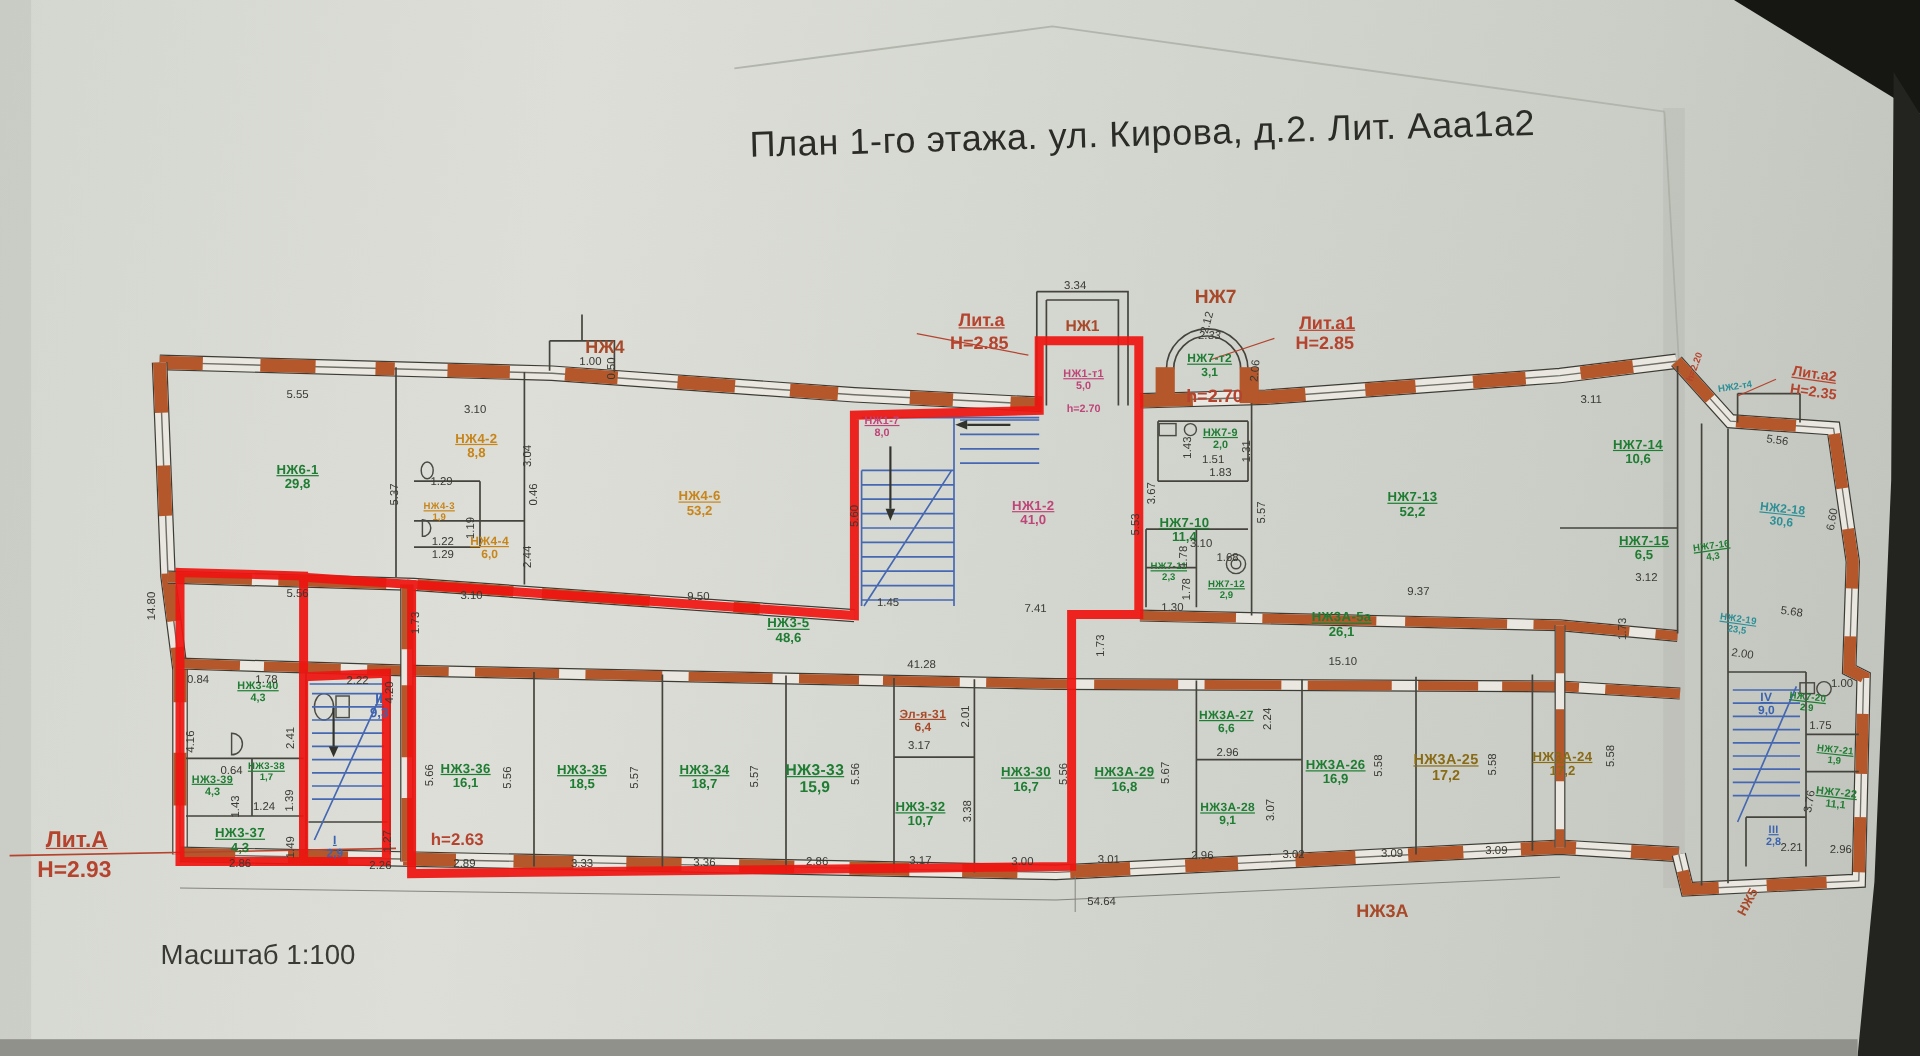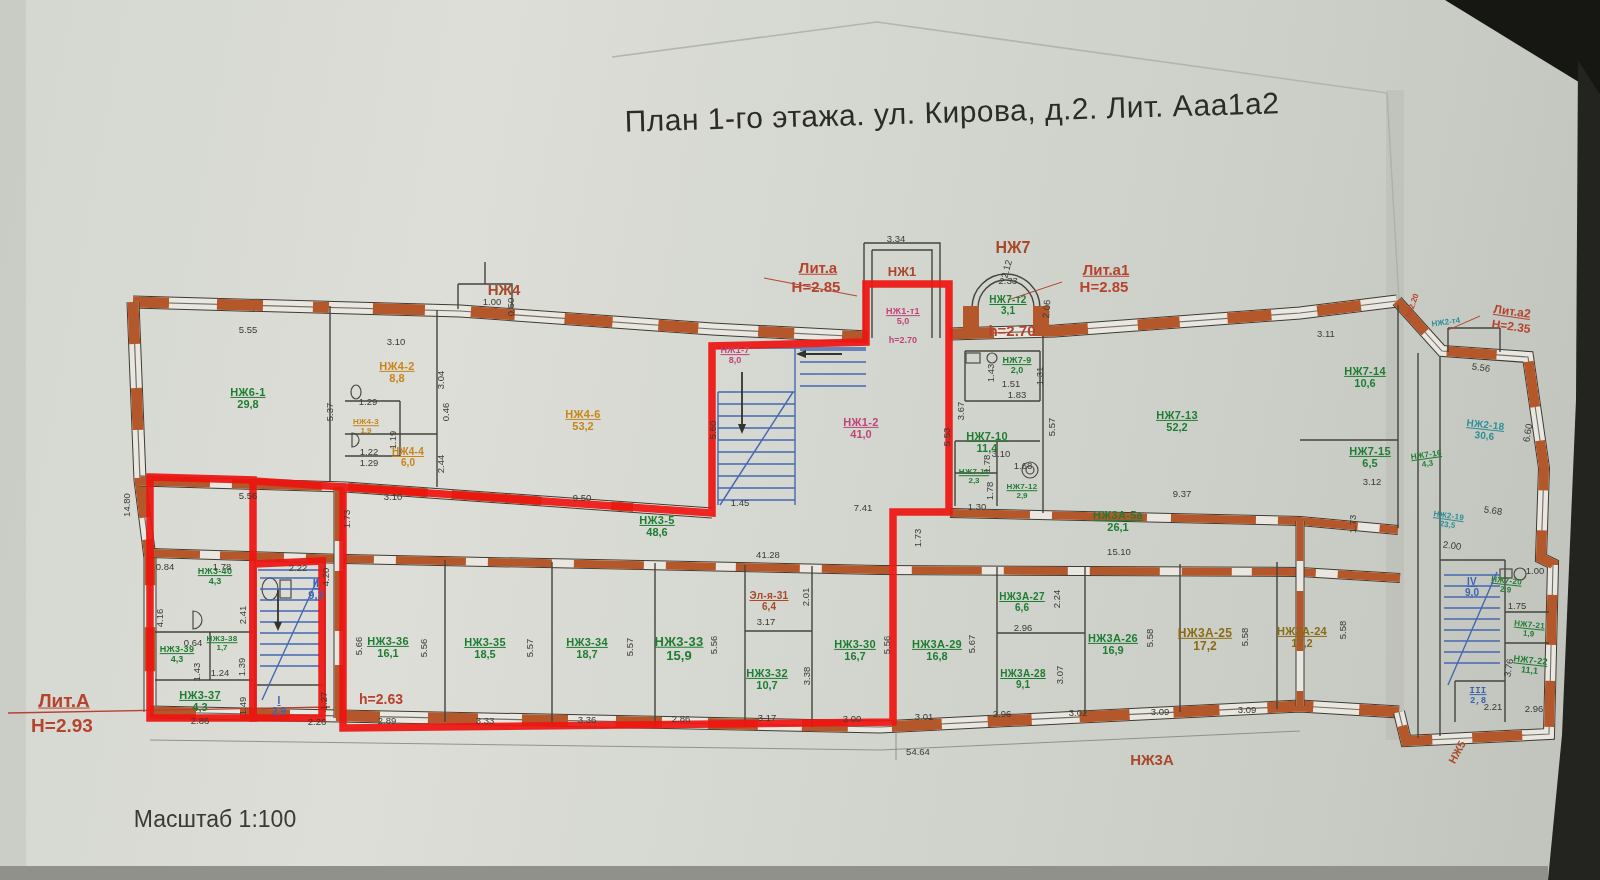--- a/index.html
+++ b/index.html
@@ -153,21 +153,21 @@
 
     <g>
       <polygon points="1445,0 1600,0 1600,95" fill="#161613"></polygon>
       <polygon points="1578,60 1600,95 1600,880 1548,880 1562,735 1576,400" fill="#23231f"></polygon>
       <rect x="0" y="866" width="1548" height="14" fill="#90918a"></rect>
     </g>
   </svg>
 
   <div id="labels">
     <div class="lbl" id="title" style="left:952px;top:112px;">План 1-го этажа. ул. Кирова, д.2. Лит. Ааа1а2</div>
-    <div class="lbl" id="scale-note" style="left:215px;top:820px;text-align:right;">Масштаб 1:100</div>
+    <div class="lbl" id="scale-note" style="left:215px;top:796px;text-align:right;">Масштаб 1:100</div>
   <div class="lbl room" style="left: 248px; top: 398px; font-size: 11px; color: rgb(31, 125, 51); transform: translate(-50%, -50%) rotate(0deg);">
         <span class="rid">НЖ6-1</span>
         <span class="rarea">29,8</span>
       </div>
       <div class="lbl room" style="left: 397px; top: 372px; font-size: 11px; color: rgb(200, 133, 27); transform: translate(-50%, -50%) rotate(0deg);">
         <span class="rid">НЖ4-2</span>
         <span class="rarea">8,8</span>
       </div>
       <div class="lbl room" style="left: 366px; top: 427px; font-size: 8px; color: rgb(200, 133, 27); transform: translate(-50%, -50%) rotate(0deg);">
         <span class="rid">НЖ4-3</span>
@@ -330,21 +330,21 @@
         <span class="rarea">2,9</span>
       </div>
       <div class="lbl room" style="left: 1529px; top: 630px; font-size: 8px; color: rgb(31, 125, 51); transform: translate(-50%, -50%) rotate(6deg);">
         <span class="rid">НЖ7-21</span>
         <span class="rarea">1,9</span>
       </div>
       <div class="lbl room" style="left: 1530px; top: 666px; font-size: 9px; color: rgb(31, 125, 51); transform: translate(-50%, -50%) rotate(6deg);">
         <span class="rid">НЖ7-22</span>
         <span class="rarea">11,1</span>
       </div>
-      <div class="lbl room" style="left: 1478px; top: 697px; font-size: 9px; color: rgb(60, 99, 176); transform: translate(-50%, -50%) rotate(0deg); font-family: Liberation Mono, monospace;">
+      <div class="lbl room" style="left: 1478px; top: 697px; font-size: 9px; color: rgb(60, 99, 176); transform: translate(-50%, -50%) rotate(0deg);">
         <span class="rid">III</span>
         <span class="rarea">2,8</span>
       </div>
       <div class="lbl dim" style="left: 248px; top: 330px; font-size: 9.5px; color: rgb(58, 58, 51); transform: translate(-50%, -50%) rotate(0deg);">5.55</div>
       <div class="lbl dim" style="left: 396px; top: 342px; font-size: 9.5px; color: rgb(58, 58, 51); transform: translate(-50%, -50%) rotate(0deg);">3.10</div>
       <div class="lbl dim" style="left: 492px; top: 302px; font-size: 9.5px; color: rgb(58, 58, 51); transform: translate(-50%, -50%) rotate(0deg);">1.00</div>
       <div class="lbl dim" style="left: 511px; top: 307px; font-size: 9.5px; color: rgb(58, 58, 51); transform: translate(-50%, -50%) rotate(-90deg);">0.50</div>
       <div class="lbl dim" style="left: 330px; top: 412px; font-size: 9.5px; color: rgb(58, 58, 51); transform: translate(-50%, -50%) rotate(-90deg);">5.37</div>
       <div class="lbl dim" style="left: 441px; top: 380px; font-size: 9.5px; color: rgb(58, 58, 51); transform: translate(-50%, -50%) rotate(-90deg);">3.04</div>
       <div class="lbl dim" style="left: 368px; top: 402px; font-size: 9.5px; color: rgb(58, 58, 51); transform: translate(-50%, -50%) rotate(0deg);">1.29</div>

